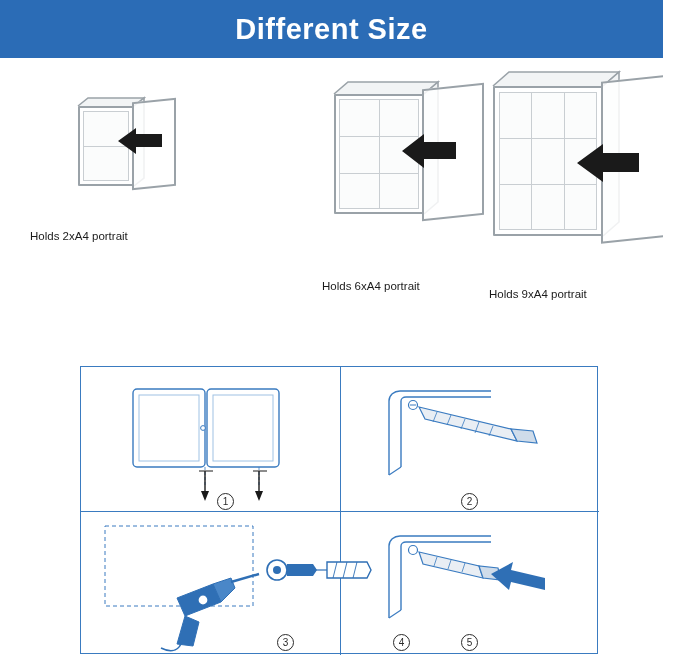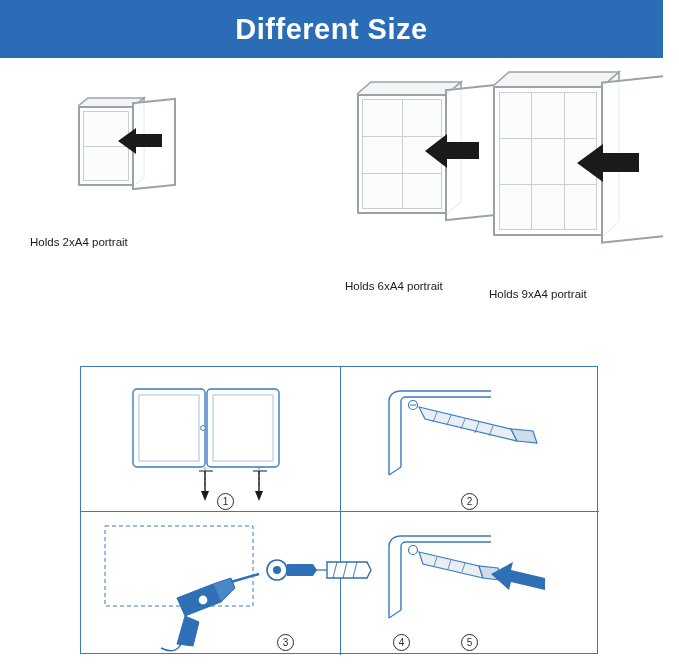--- a/index.html
+++ b/index.html
@@ -136,25 +136,25 @@
         <svg style="position:absolute;left:0;top:0;width:130px;height:110px;">
           <polyline points="28,8 38,0 94,0 84,8" fill="#f2f4f5" stroke="#9aa2a8" stroke-width="1.6"></polyline>
           <polyline points="84,8 94,0 94,80 84,88" fill="#f2f4f5" stroke="#9aa2a8" stroke-width="1.6"></polyline>
         </svg>
 
         <div class="door" style="left:82px; top:2px; width:44px; height:88px; transform: skewY(-6deg);"></div>
         <svg class="arrow" style="left:66px; top:30px;">
           <path d="M46,6 L20,6 L20,0 L2,13 L20,26 L20,19 L46,19 Z" fill="#1a1a1a"></path>
         </svg>
       </div>
-      <div class="case-label" style="left:0px; top:148px;">Holds 2xA4 portrait</div>
-    </div>
-
-
-    <div class="case-group" style="left:337px; top:14px; width:200px; height:230px;">
+      <div class="case-label" style="left:0px; top:142px;">Holds 2xA4 portrait</div>
+    </div>
+
+
+    <div class="case-group" style="left:314px; top:14px; width:200px; height:230px;">
       <div class="cab" style="left:10px; top:10px; width:190px; height:170px;">
         <div class="back" style="left:10px; top:12px; width:90px; height:120px;"></div>
         <div class="inner" style="left:15px; top:17px; width:80px; height:110px;"></div>
         <div class="gridline-v" style="left:55px; top:17px; height:110px;"></div>
         <div class="gridline-h" style="left:15px; top:54px; width:80px;"></div>
         <div class="gridline-h" style="left:15px; top:91px; width:80px;"></div>
         <svg style="position:absolute;left:0;top:0;width:190px;height:170px;">
           <polyline points="10,12 24,0 114,0 100,12" fill="#f2f4f5" stroke="#9aa2a8" stroke-width="1.6"></polyline>
           <polyline points="100,12 114,0 114,120 100,132" fill="#f2f4f5" stroke="#9aa2a8" stroke-width="1.6"></polyline>
         </svg>

